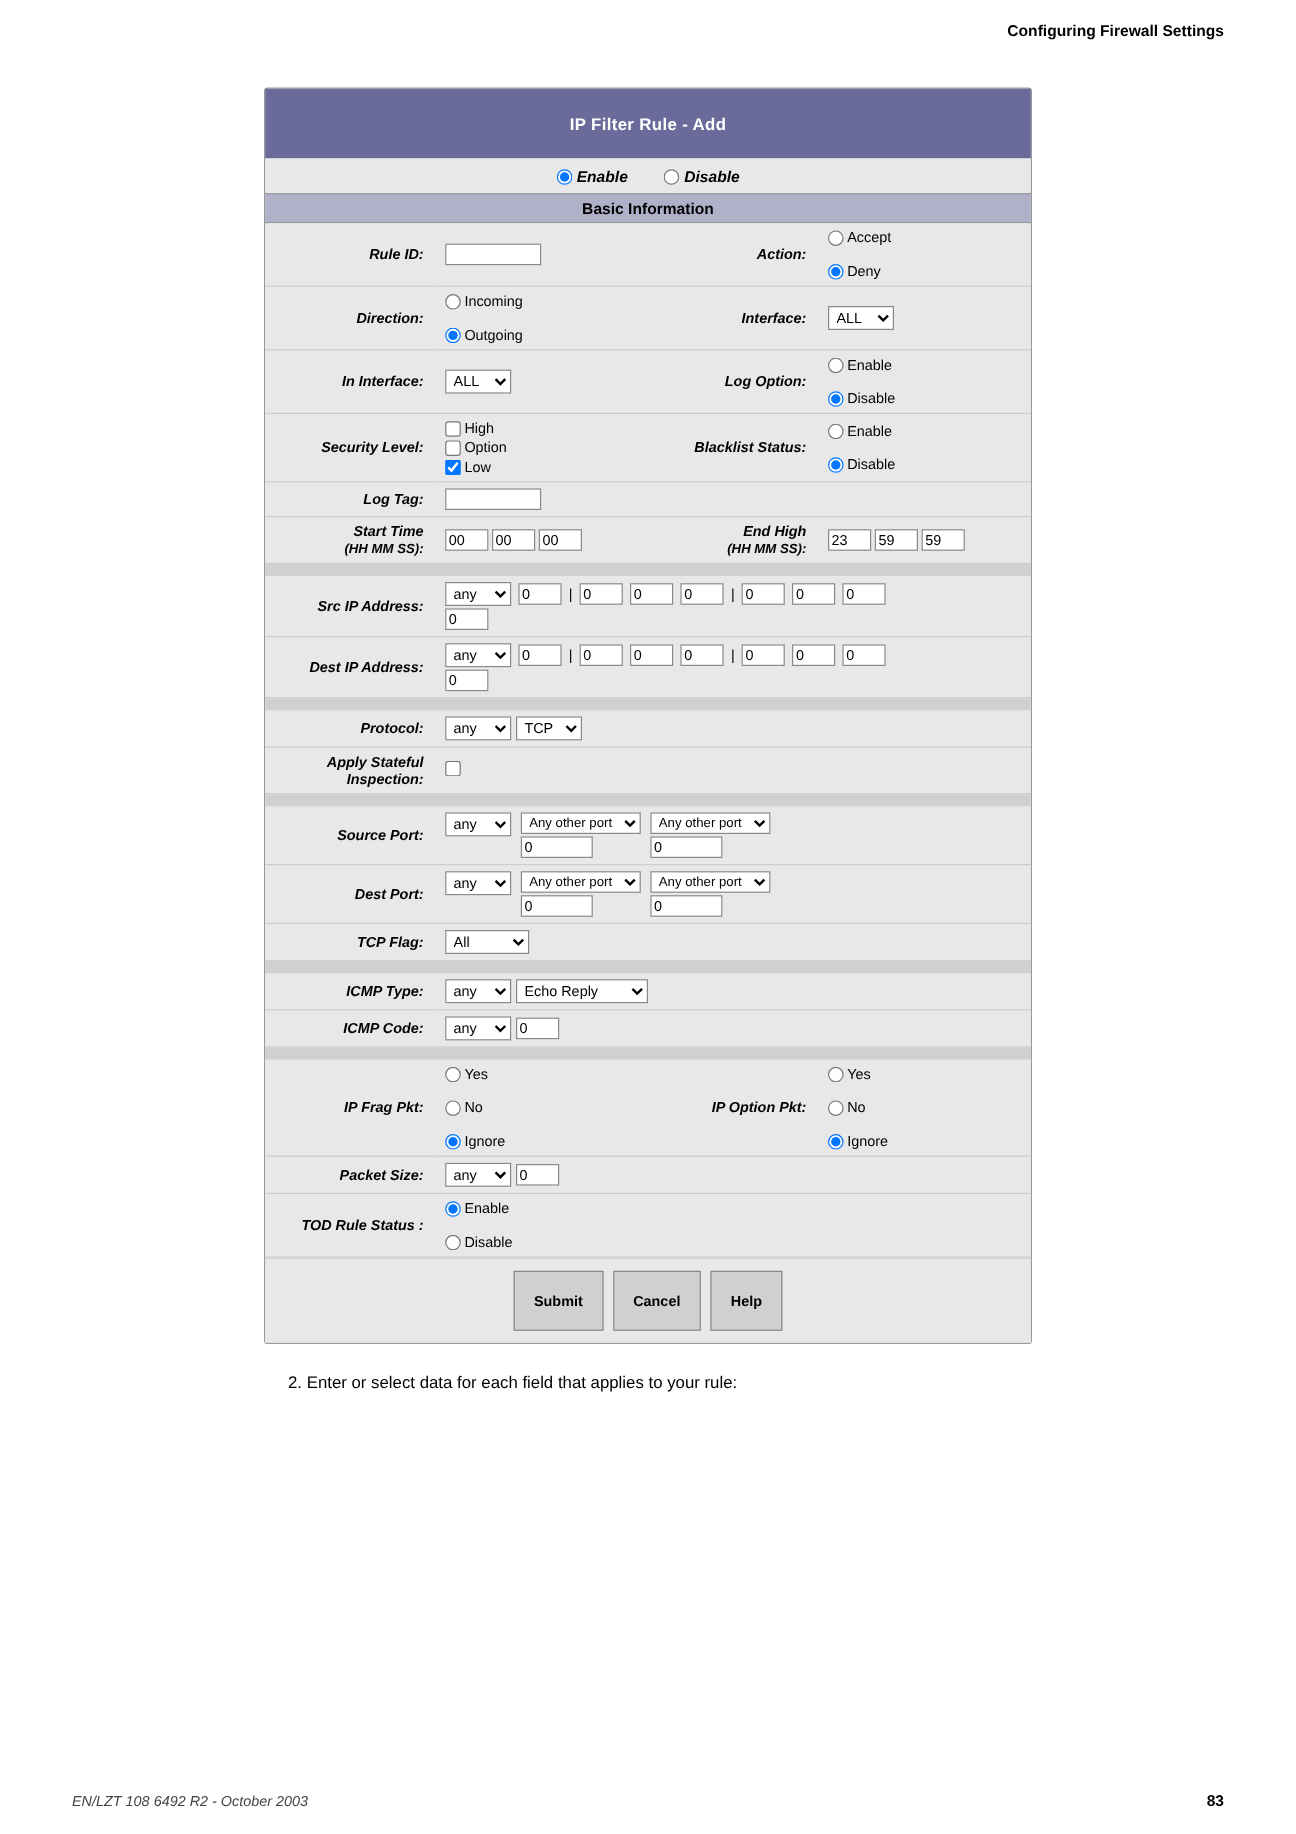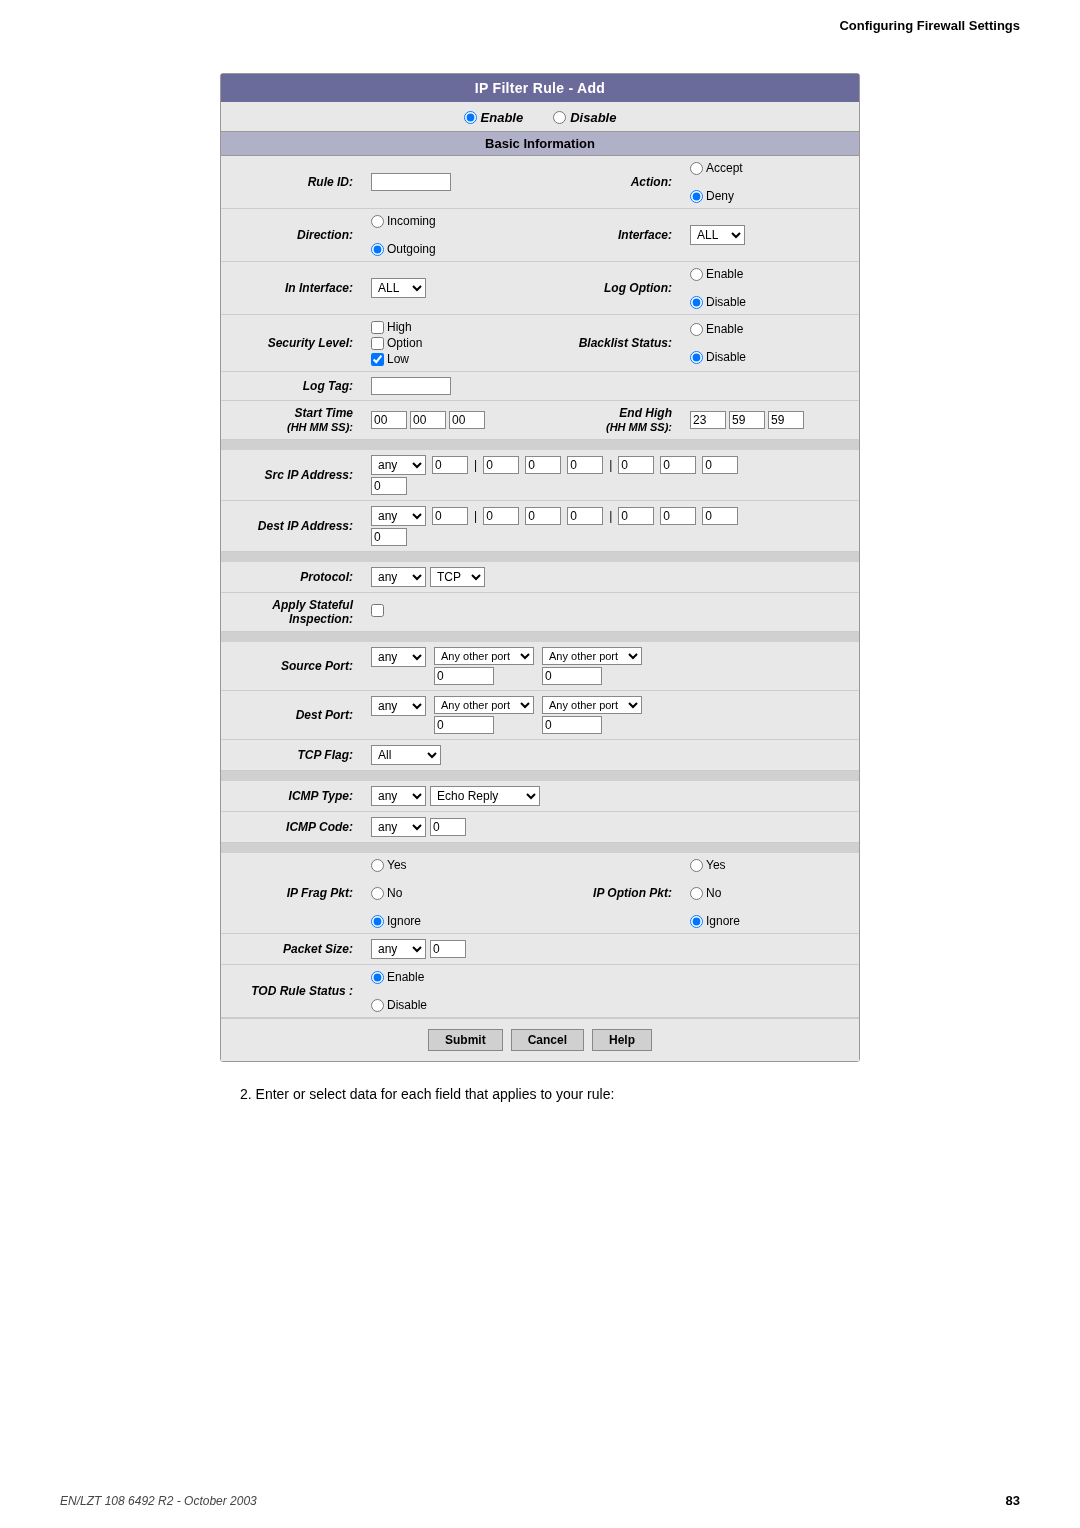--- a/index.html
+++ b/index.html
@@ -27,21 +27,21 @@
     .form-container {
       width: 640px;
       border: 1px solid #999;
       background: #e8e8e8;
       border-radius: 3px;
     }
     .form-title {
       background: #6b6b9b;
       color: #fff;
       text-align: center;
-      padding: 6px 0;
+      padding: 21px 0;
       font-size: 14px;
       font-weight: bold;
       letter-spacing: 0.3px;
     }
     .enable-disable-row {
       display: flex;
       justify-content: center;
       align-items: center;
       gap: 30px;
       padding: 8px 0 6px 0;
@@ -145,21 +145,21 @@
     }
     .bottom-buttons {
       display: flex;
       justify-content: center;
       gap: 8px;
       padding: 10px 0 10px 0;
       background: #e8e8e8;
       border-top: 1px solid #ccc;
     }
     button {
-      padding: 3px 16px;
+      padding: 17px 16px;
       font-size: 12px;
       background: #d0d0d0;
       border: 1px solid #888;
       cursor: pointer;
       font-weight: bold;
     }
     .instruction-text {
       width: 640px;
       margin-top: 24px;
       font-size: 14px;

